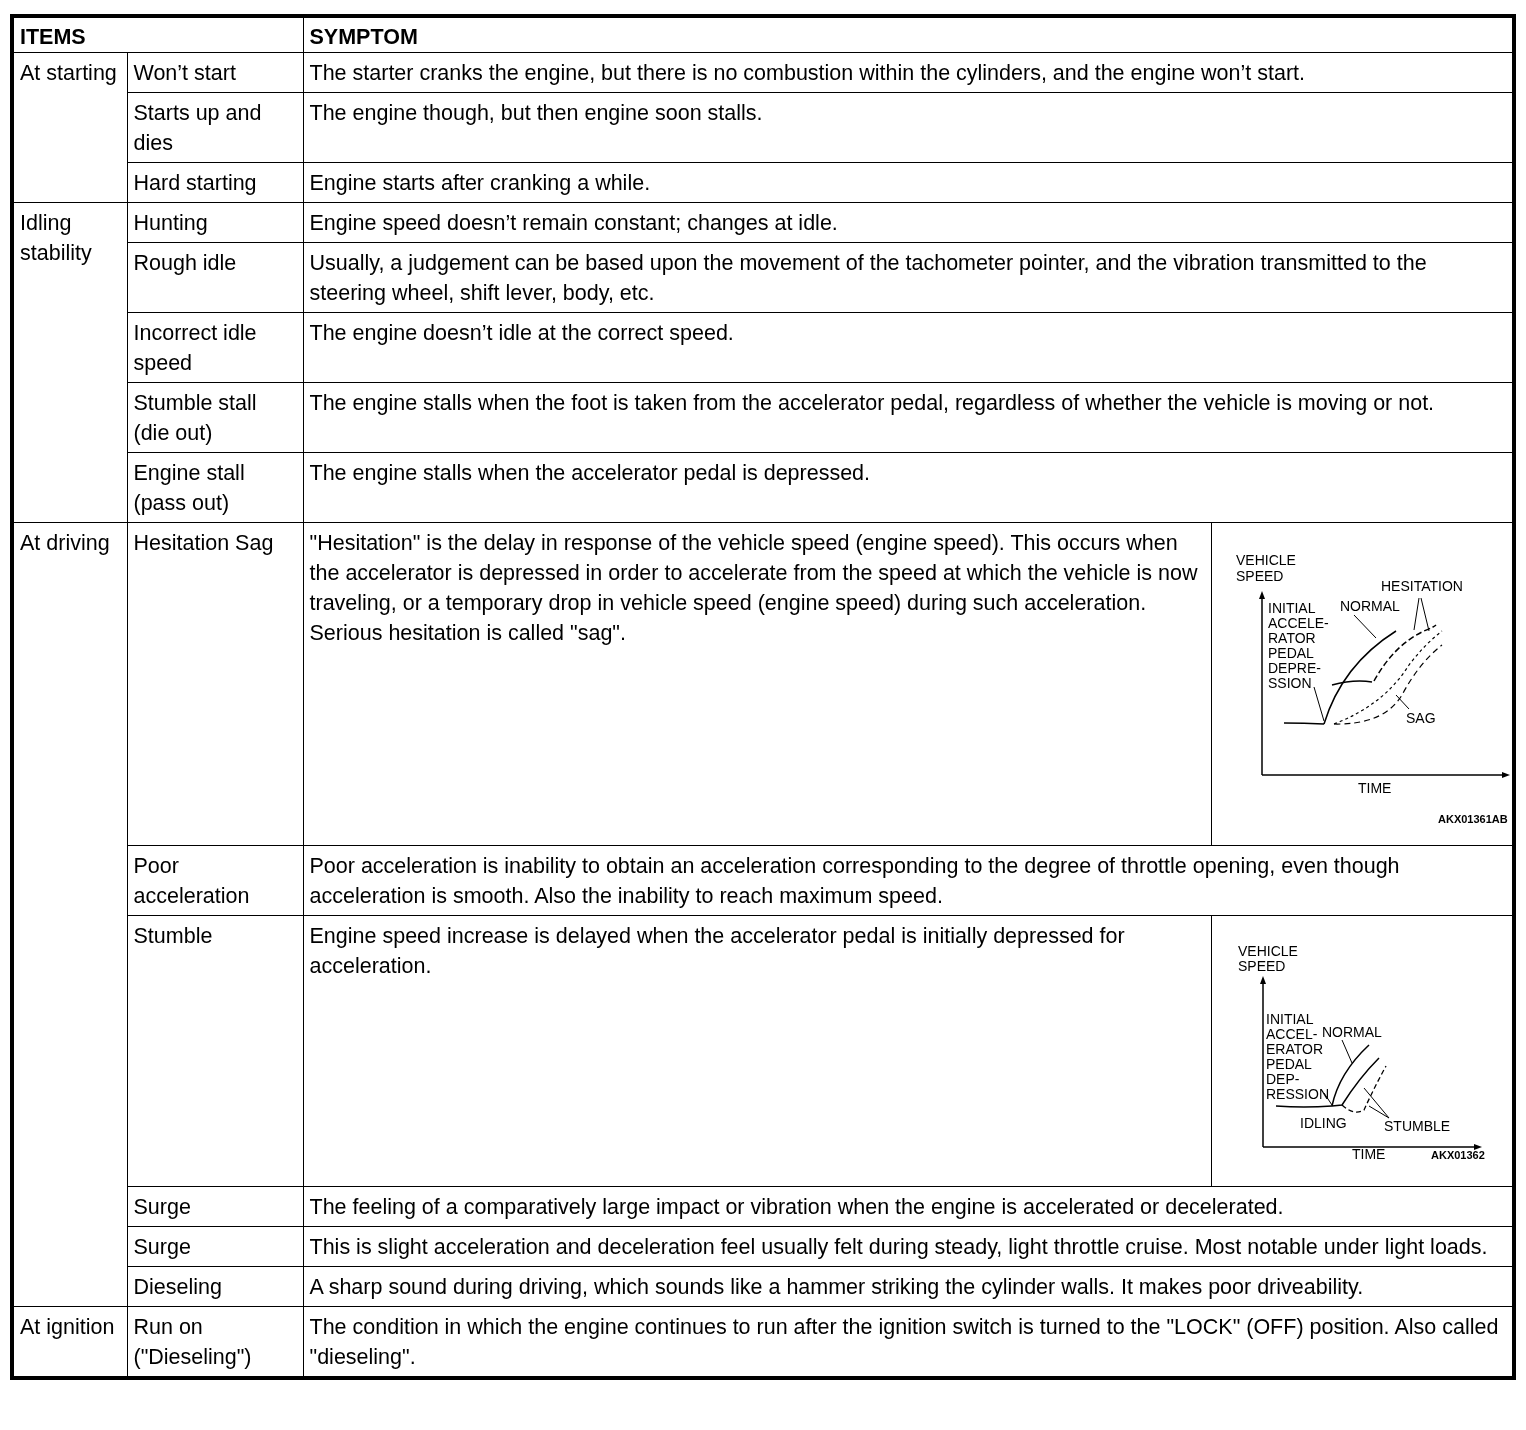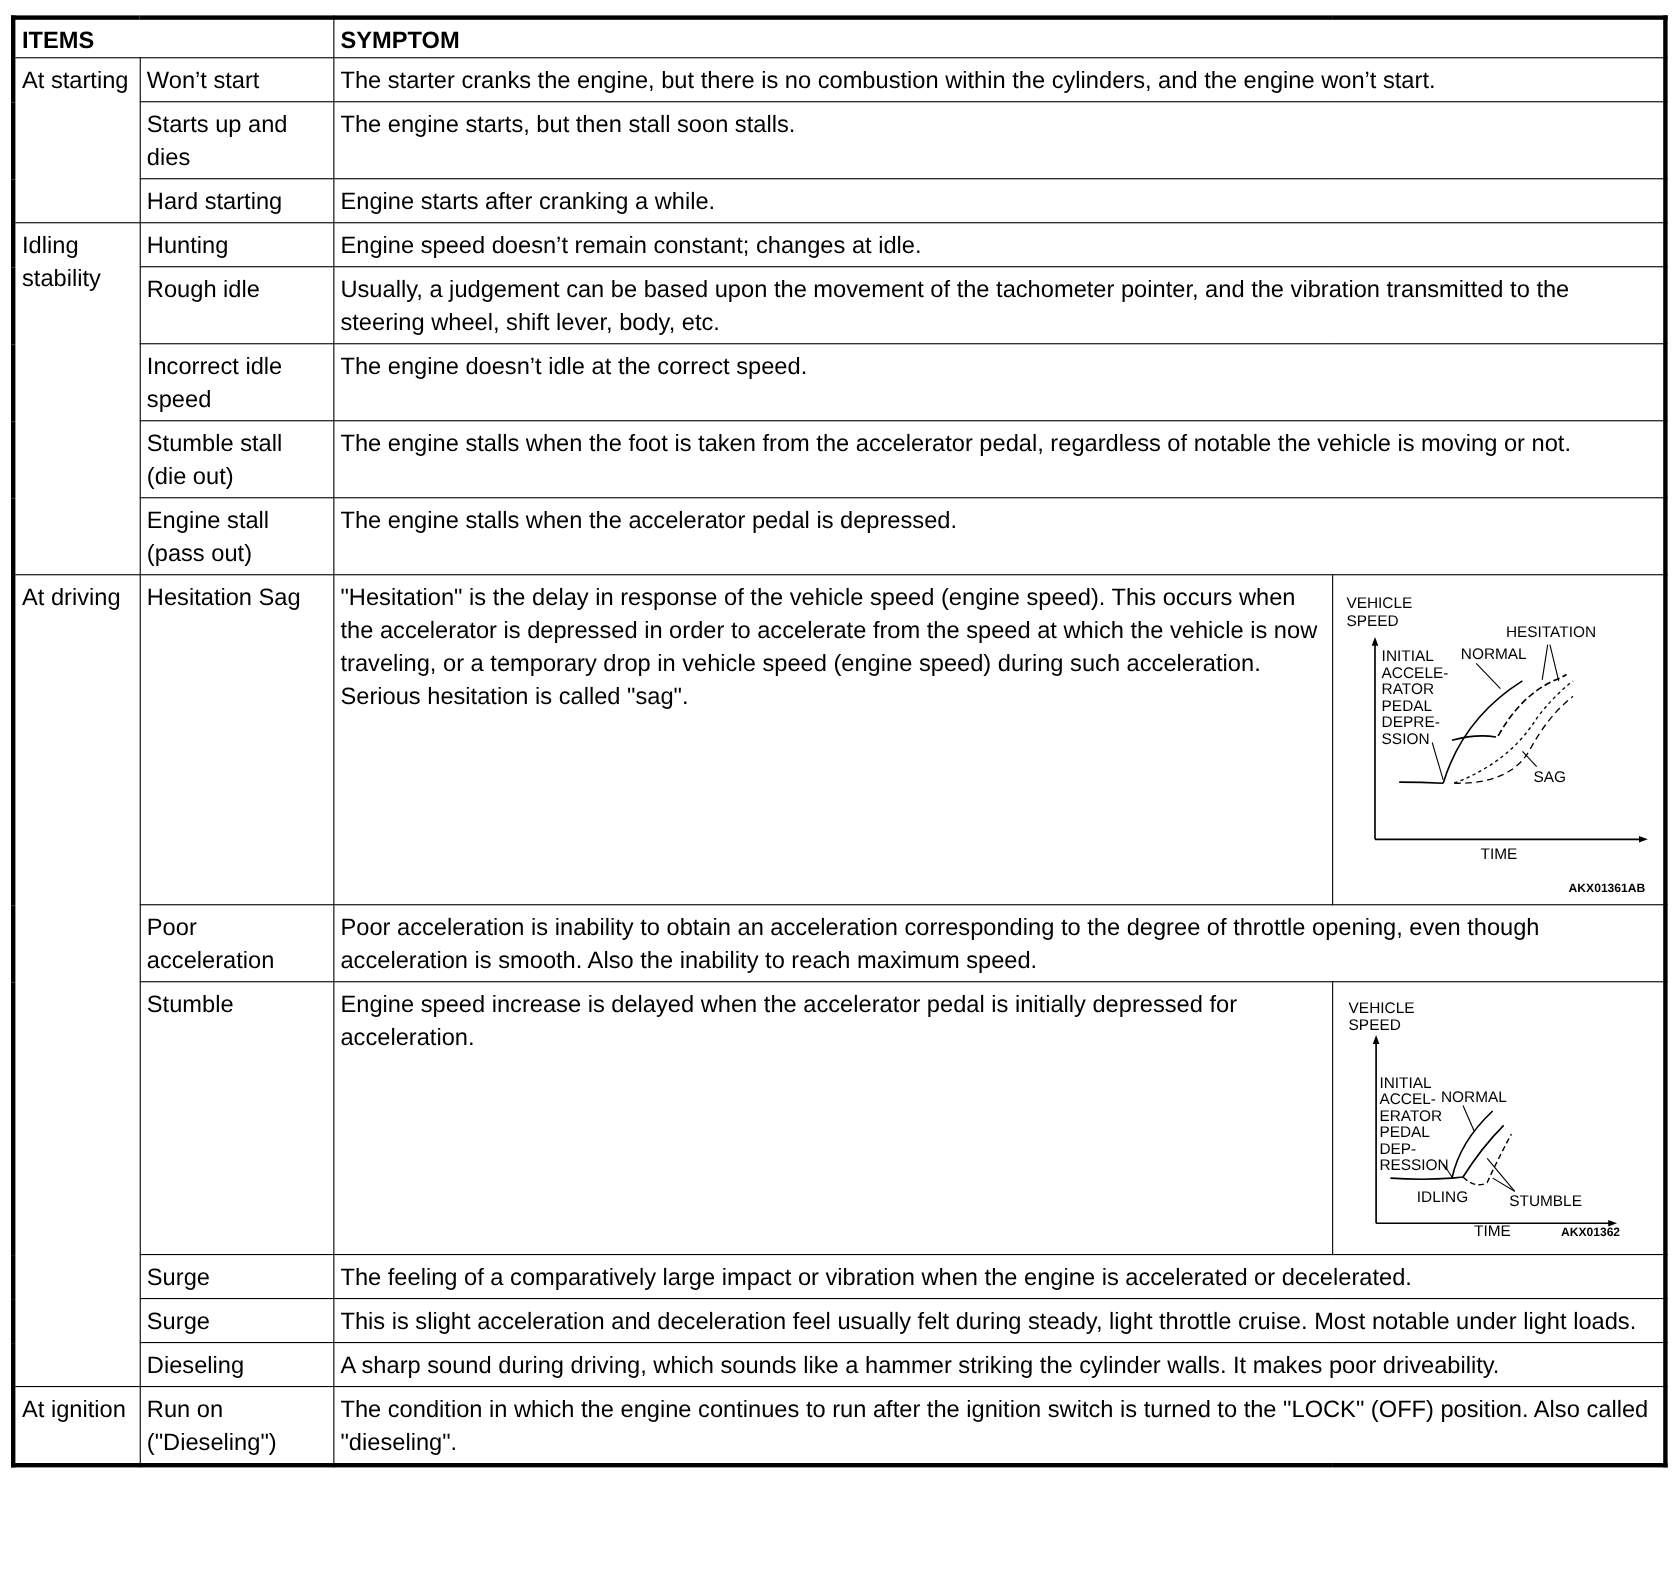--- a/index.html
+++ b/index.html
@@ -5,21 +5,21 @@
   html, body { margin: 0; padding: 0; background: #ffffff; }
   body { width: 1526px; height: 1430px; position: relative; font-family: "Liberation Sans", sans-serif; color: #000; }
   .wrap { position: absolute; left: 10px; top: 14px; width: 1300px; }
   table.sym { border-collapse: collapse; width: 1502px; border: 4px solid #000; table-layout: fixed; }
   table.sym td, table.sym th { border: 1.5px solid #000; vertical-align: top; padding: 5px 6px 4px 6px; font-size: 21.5px; line-height: 30px; text-align: left; font-weight: normal; }
   table.sym th { font-weight: bold; padding-top: 4px; padding-bottom: 0; line-height: 30px; }
   col.c1 { width: 115px; }
   col.c2 { width: 176px; }
   col.c3 { width: 908px; }
   col.c4 { width: 303px; }
-  .fig { padding: 0 !important; position: relative; margin-left: 16px; }
+  .fig { padding: 12px !important; position: relative; margin-left: 16px; }
   .fig svg { display: block; }
   .fig text { font-family: "Liberation Sans", sans-serif; font-size: 14px; fill: #000; }
   .fig text.code { font-size: 11px; font-weight: bold; }
 </style>
 </head>
 <body>
 
 <div class="wrap">
 <table class="sym">
   <colgroup>
@@ -34,21 +34,21 @@
     <th colspan="2">SYMPTOM</th>
   </tr>
 
   <tr>
     <td rowspan="3">At starting</td>
     <td>Won’t start</td>
     <td colspan="2">The starter cranks the engine, but there is no combustion within the cylinders, and the engine won’t start.</td>
   </tr>
   <tr>
     <td>Starts up and dies</td>
-    <td colspan="2">The engine starts, but then stall soon stalls.</td>
+    <td colspan="2">The engine though, but then engine soon stalls.</td>
   </tr>
   <tr>
     <td>Hard starting</td>
     <td colspan="2">Engine starts after cranking a while.</td>
   </tr>
 
   <tr>
     <td rowspan="5">Idling stability</td>
     <td>Hunting</td>
     <td colspan="2">Engine speed doesn’t remain constant; changes at idle.</td>
@@ -56,21 +56,21 @@
   <tr>
     <td>Rough idle</td>
     <td colspan="2">Usually, a judgement can be based upon the movement of the tachometer pointer, and the vibration transmitted to the steering wheel, shift lever, body, etc.</td>
   </tr>
   <tr>
     <td>Incorrect idle speed</td>
     <td colspan="2">The engine doesn’t idle at the correct speed.</td>
   </tr>
   <tr>
     <td>Stumble stall (die out)</td>
-    <td colspan="2">The engine stalls when the foot is taken from the accelerator pedal, regardless of notable the vehicle is moving or not.</td>
+    <td colspan="2">The engine stalls when the foot is taken from the accelerator pedal, regardless of whether the vehicle is moving or not.</td>
   </tr>
   <tr>
     <td>Engine stall (pass out)</td>
     <td colspan="2">The engine stalls when the accelerator pedal is depressed.</td>
   </tr>
 
   <tr style="height:300px">
     <td rowspan="6">At driving</td>
     <td>Hesitation Sag</td>
     <td>

